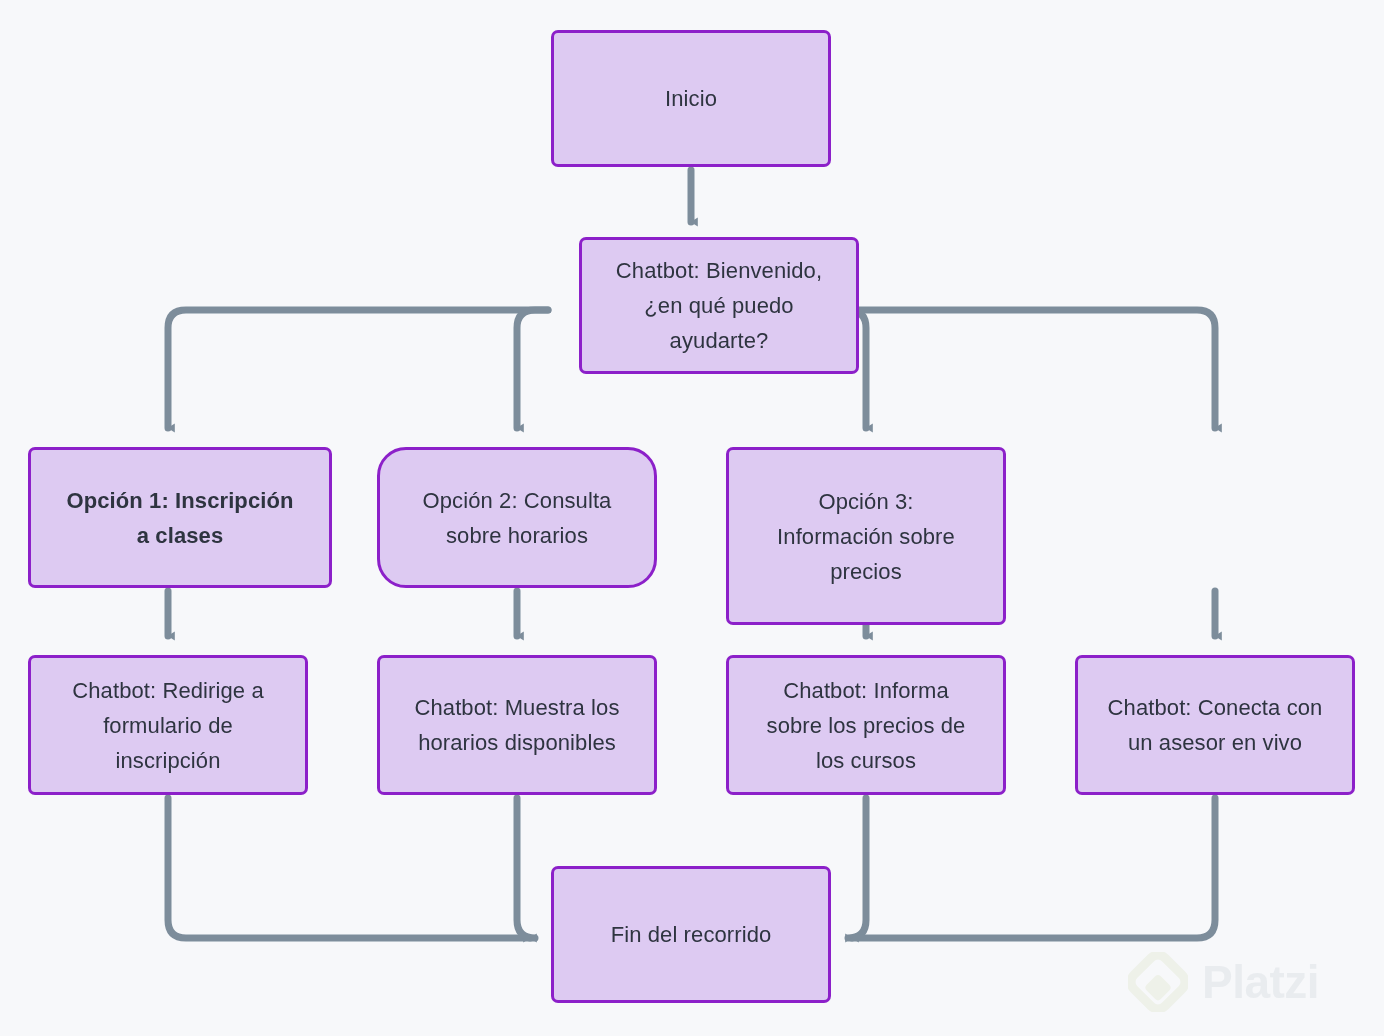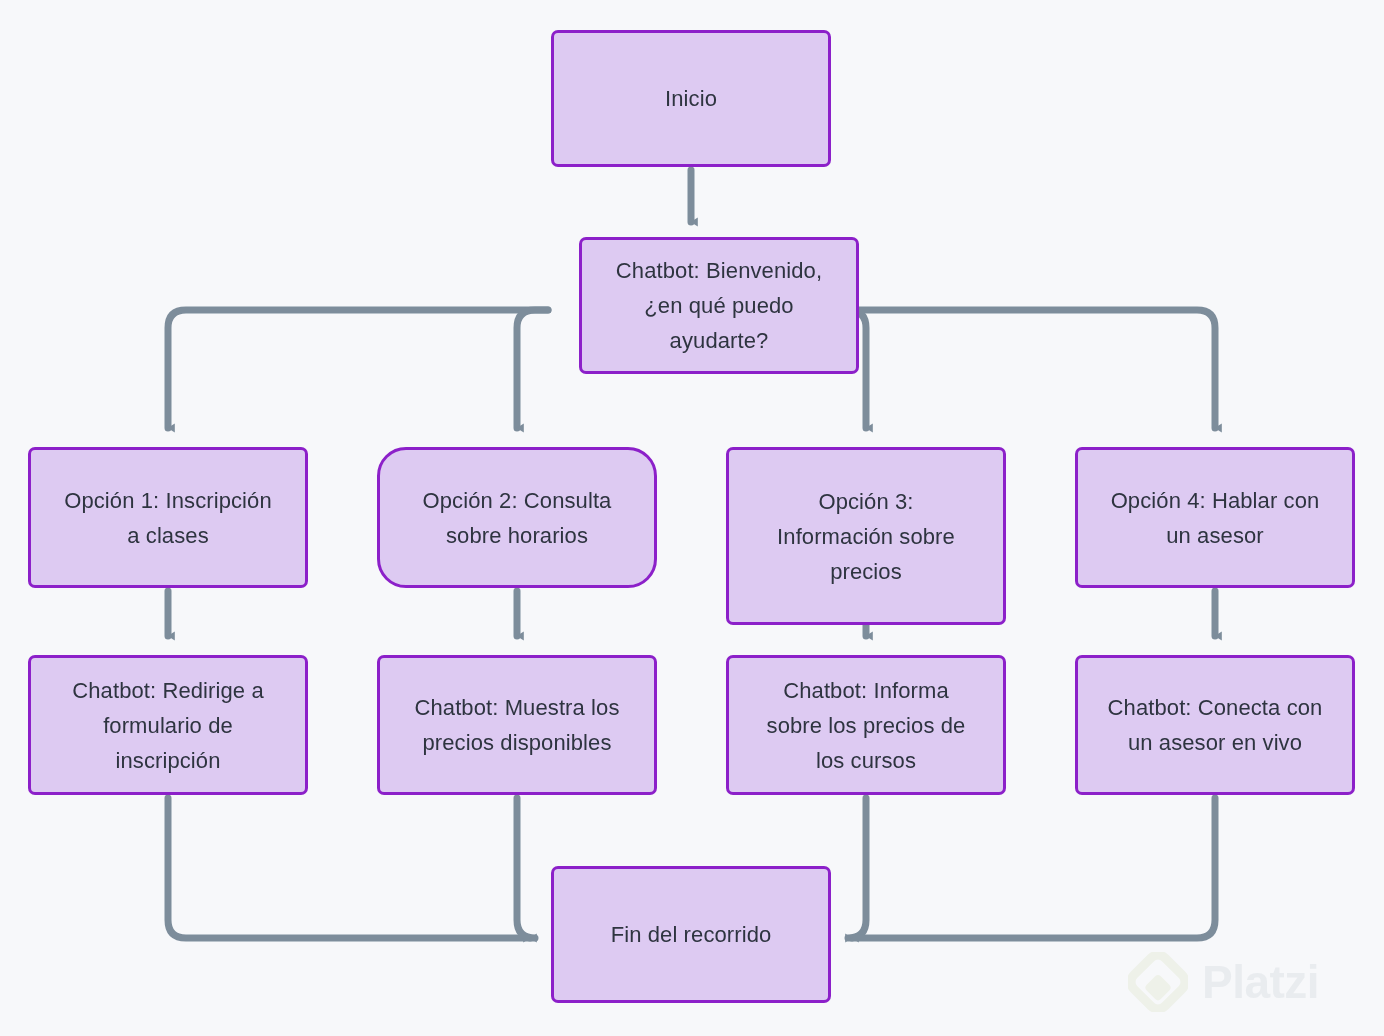--- a/index.html
+++ b/index.html
@@ -132,50 +132,46 @@
   <div class="node" style="left:551px; top:30px; width:280px; height:137px;">
     <span class="node-label">Inicio</span>
   </div>
 
   <div class="node" style="left:579px; top:237px; width:280px; height:137px;">
     <span class="node-label">Chatbot: Bienvenido,
 ¿en qué puedo
 ayudarte?</span>
   </div>
 
-  <div class="node" style="left:28px; top:447px; width:280px; height:141px;">
+  <div class="node" style="left:28px; top:447px; width:304px; height:141px;font-weight:bold;">
     <span class="node-label">Opción 1: Inscripción
 a clases</span>
   </div>
 
   <div class="node" style="left:377px; top:447px; width:280px; height:141px;border-radius:29px;">
     <span class="node-label">Opción 2: Consulta
 sobre horarios</span>
   </div>
 
   <div class="node" style="left:726px; top:447px; width:280px; height:178px;">
     <span class="node-label">Opción 3:
 Información sobre
 precios</span>
   </div>
 
-  <div class="node" style="left:1075px; top:447px; width:280px; height:141px;">
-    <span class="node-label">Opción 4: Hablar con
-un asesor</span>
-  </div>
 
   <div class="node" style="left:28px; top:655px; width:280px; height:140px;">
     <span class="node-label">Chatbot: Redirige a
 formulario de
 inscripción</span>
   </div>
 
   <div class="node" style="left:377px; top:655px; width:280px; height:140px;">
     <span class="node-label">Chatbot: Muestra los
-precios disponibles</span>
+horarios disponibles</span>
   </div>
 
   <div class="node" style="left:726px; top:655px; width:280px; height:140px;">
     <span class="node-label">Chatbot: Informa
 sobre los precios de
 los cursos</span>
   </div>
 
   <div class="node" style="left:1075px; top:655px; width:280px; height:140px;">
     <span class="node-label">Chatbot: Conecta con

